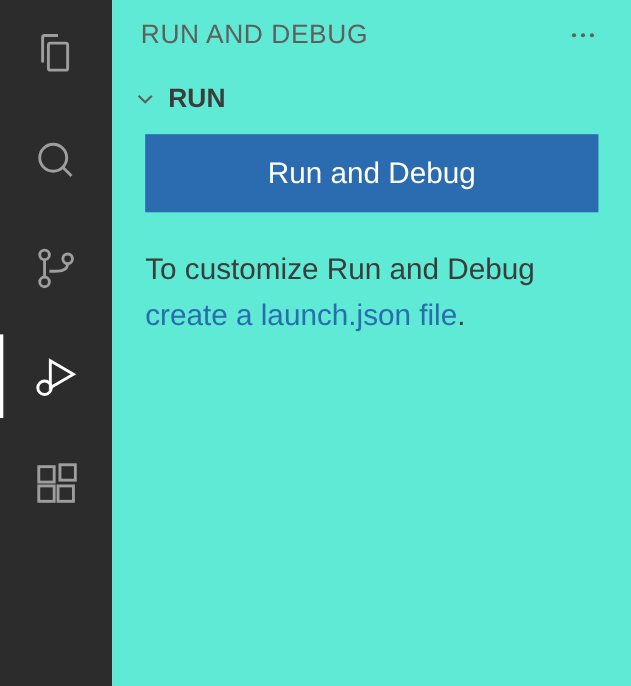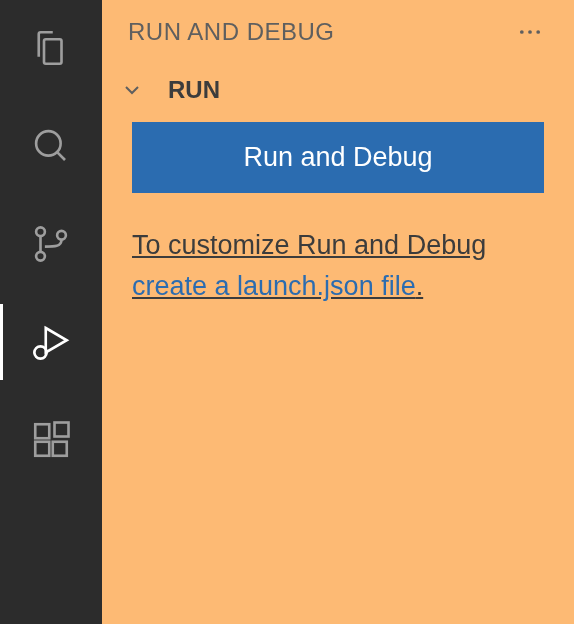--- a/index.html
+++ b/index.html
@@ -45,21 +45,21 @@
       bottom: -8px;
       width: 3px;
       background: #ffffff;
     }
     .activity-icon svg {
       width: 42px;
       height: 42px;
     }
     .panel {
       flex: 1;
-      background: #fdba74;
+      background: #5eead4;
       display: flex;
       flex-direction: column;
     }
     .panel-header {
       display: flex;
       align-items: center;
       justify-content: space-between;
       padding: 18px 26px 18px 26px;
       color: #5f5f5f;
       font-size: 24px;
@@ -68,21 +68,21 @@
     }
     .more-icon {
       cursor: pointer;
       display: flex;
       align-items: center;
       padding-right: 4px;
     }
     .section-header {
       display: flex;
       align-items: center;
-      gap: 24px;
+      gap: 9px;
       padding: 12px 26px 18px 18px;
       cursor: pointer;
       color: #3c3c3c;
       font-size: 24px;
       font-weight: 700;
     }
     .chevron {
       color: #5f5f5f;
       display: flex;
     }
@@ -98,21 +98,20 @@
       font-size: 27px;
       font-weight: 500;
       cursor: pointer;
       margin-bottom: 32px;
     }
     .help-text {
       color: #3c3c3c;
       font-size: 27px;
       line-height: 1.5;
       margin-bottom: 32px;
-      text-decoration: underline;
     }
     .link {
       color: #2b6cb0;
       cursor: pointer;
     }
   </style>
 </head>
 <body>
 
 <div class="activity-bar">

